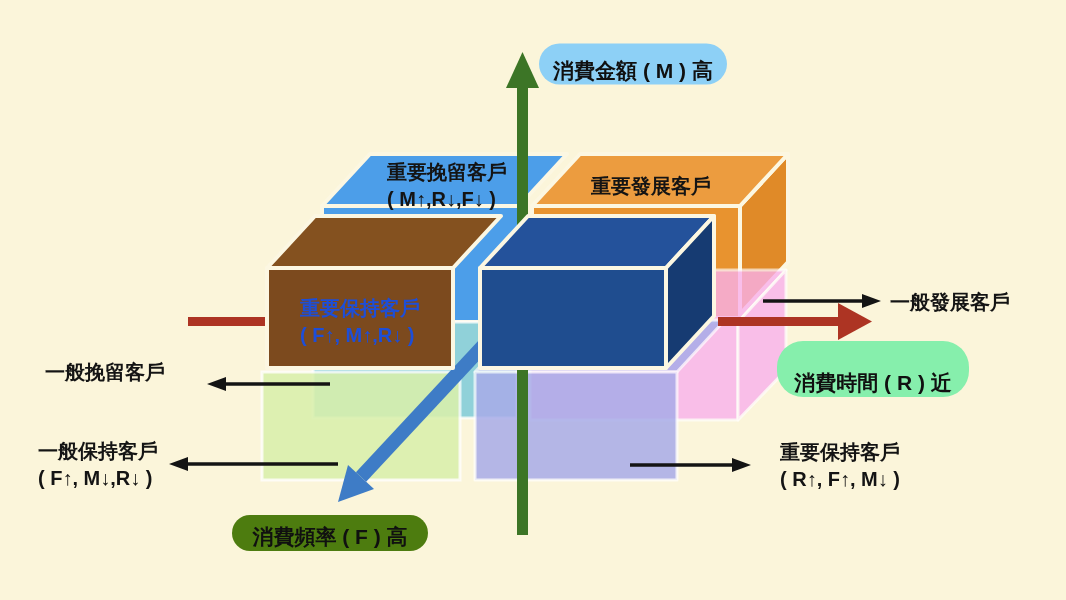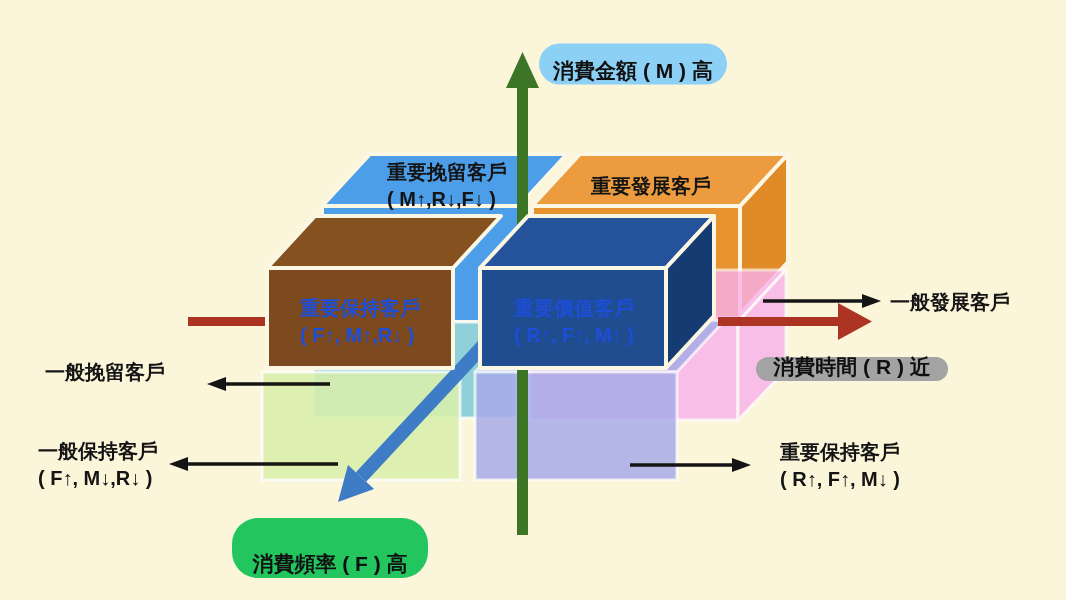--- a/index.html
+++ b/index.html
@@ -95,41 +95,37 @@
     <g stroke="#FCF7E2" stroke-width="4" stroke-linejoin="round">
       <polygon points="480,268 528,216 714,216 666,268" fill="#24529B"></polygon>
       <polygon points="666,268 714,216 714,316 666,368" fill="#163B72"></polygon>
       <polygon points="480,268 666,268 666,368 480,368" fill="#1F4D8F"></polygon>
     </g>
   </svg>
 
   <div class="pill" style="left: 633px; top: 64px; width: 188px; height: 41px; background: rgb(141, 208, 246);">
     <span>消費金額 ( M ) 高</span>
   </div>
-  <div class="pill" style="left: 852px; top: 369px; width: 192px; height: 24px; background: #a3a3a3;">
+  <div class="pill" style="left: 873px; top: 369px; width: 192px; height: 56px; background: #86efac;">
     <span>消費時間 ( R ) 近</span>
   </div>
-  <div class="pill" style="left: 330px; top: 548px; width: 196px; height: 60px; background: #22c55e;">
+  <div class="pill" style="left: 330px; top: 533px; width: 196px; height: 36px; background: #4d7c0f;">
     <span>消費頻率 ( F ) 高</span>
   </div>
 
   <div class="lbl" style="left:447px;top:186px;">
     <div>重要挽留客戶</div>
     <div>( M↑,R↓,F↓ )</div>
   </div>
   <div class="lbl" style="left:651px;top:186px;">
     <div>重要發展客戶</div>
   </div>
   <div class="lbl light" style="left:360px;top:322px;">
     <div>重要保持客戶</div>
     <div>( F↑, M↑,R↓ )</div>
-  </div>
-  <div class="lbl light" style="left:574px;top:322px;">
-    <div>重要價值客戶</div>
-    <div>( R↑, F↑, M↑ )</div>
   </div>
 
   <div class="lbl" style="left:950px;top:302px;">
     <div>一般發展客戶</div>
   </div>
   <div class="lbl" style="left:105px;top:372px;">
     <div>一般挽留客戶</div>
   </div>
   <div class="lbl" style="left:98px;top:465px;">
     <div>一般保持客戶</div>

